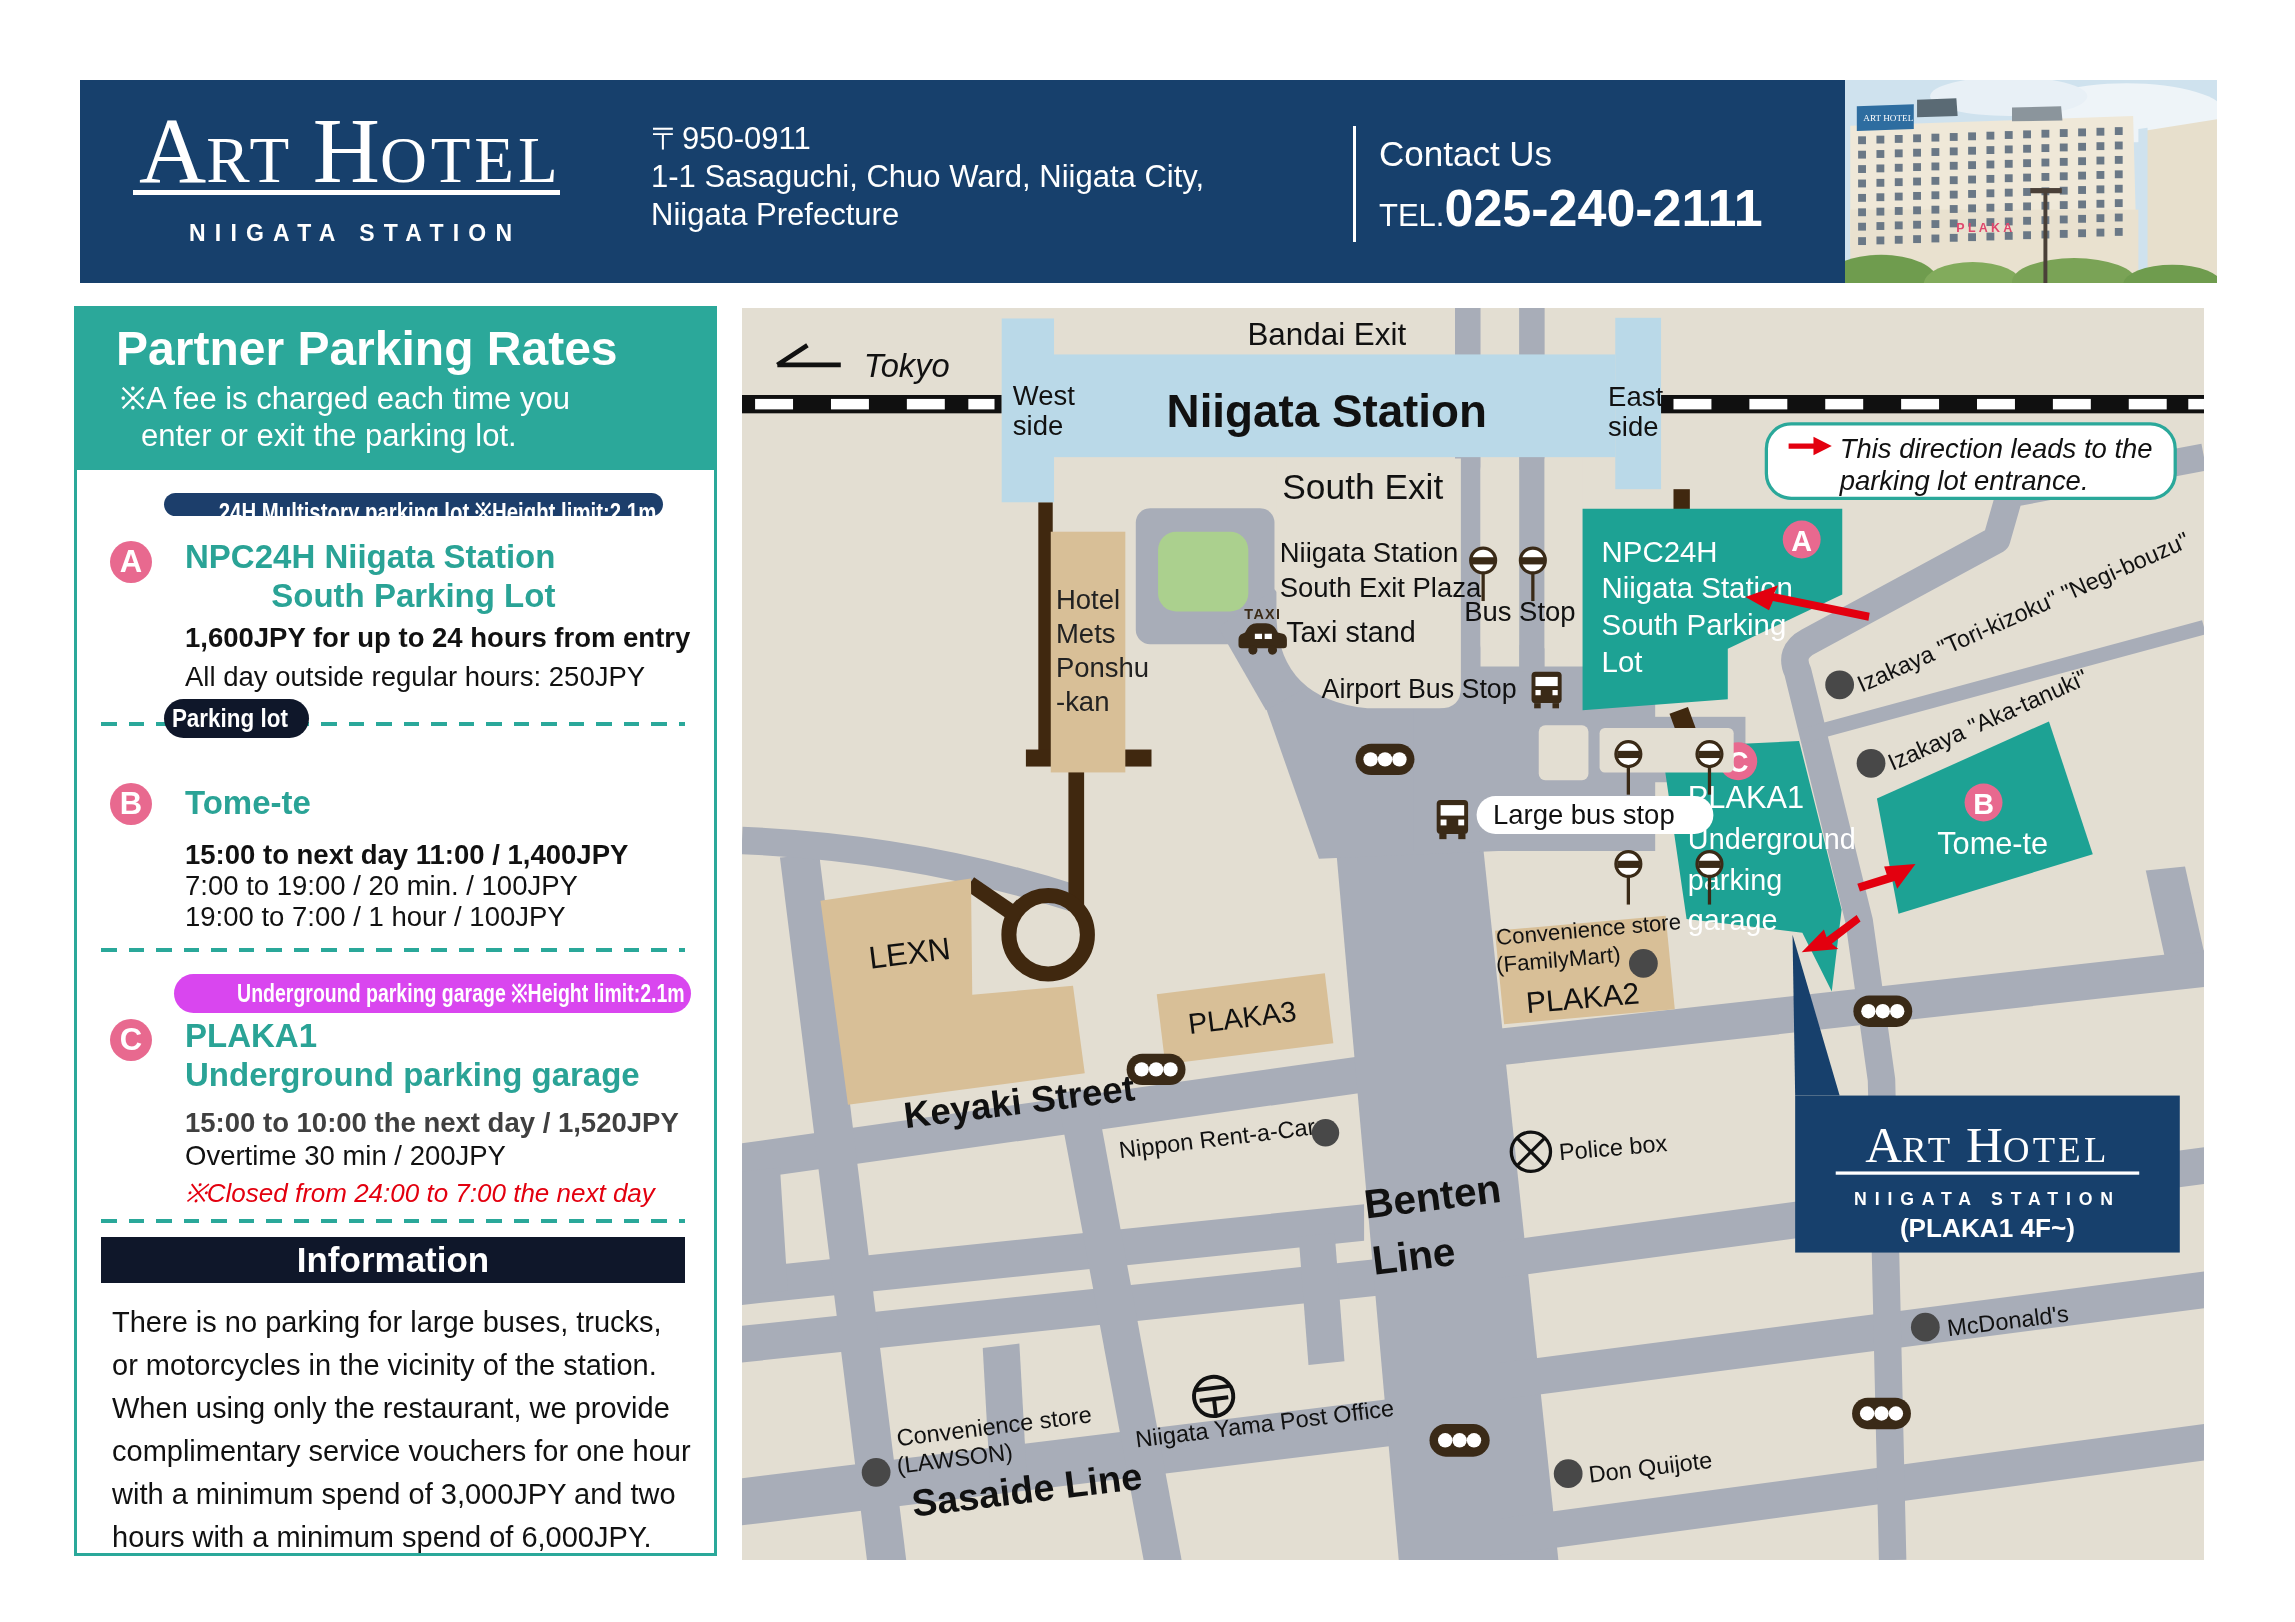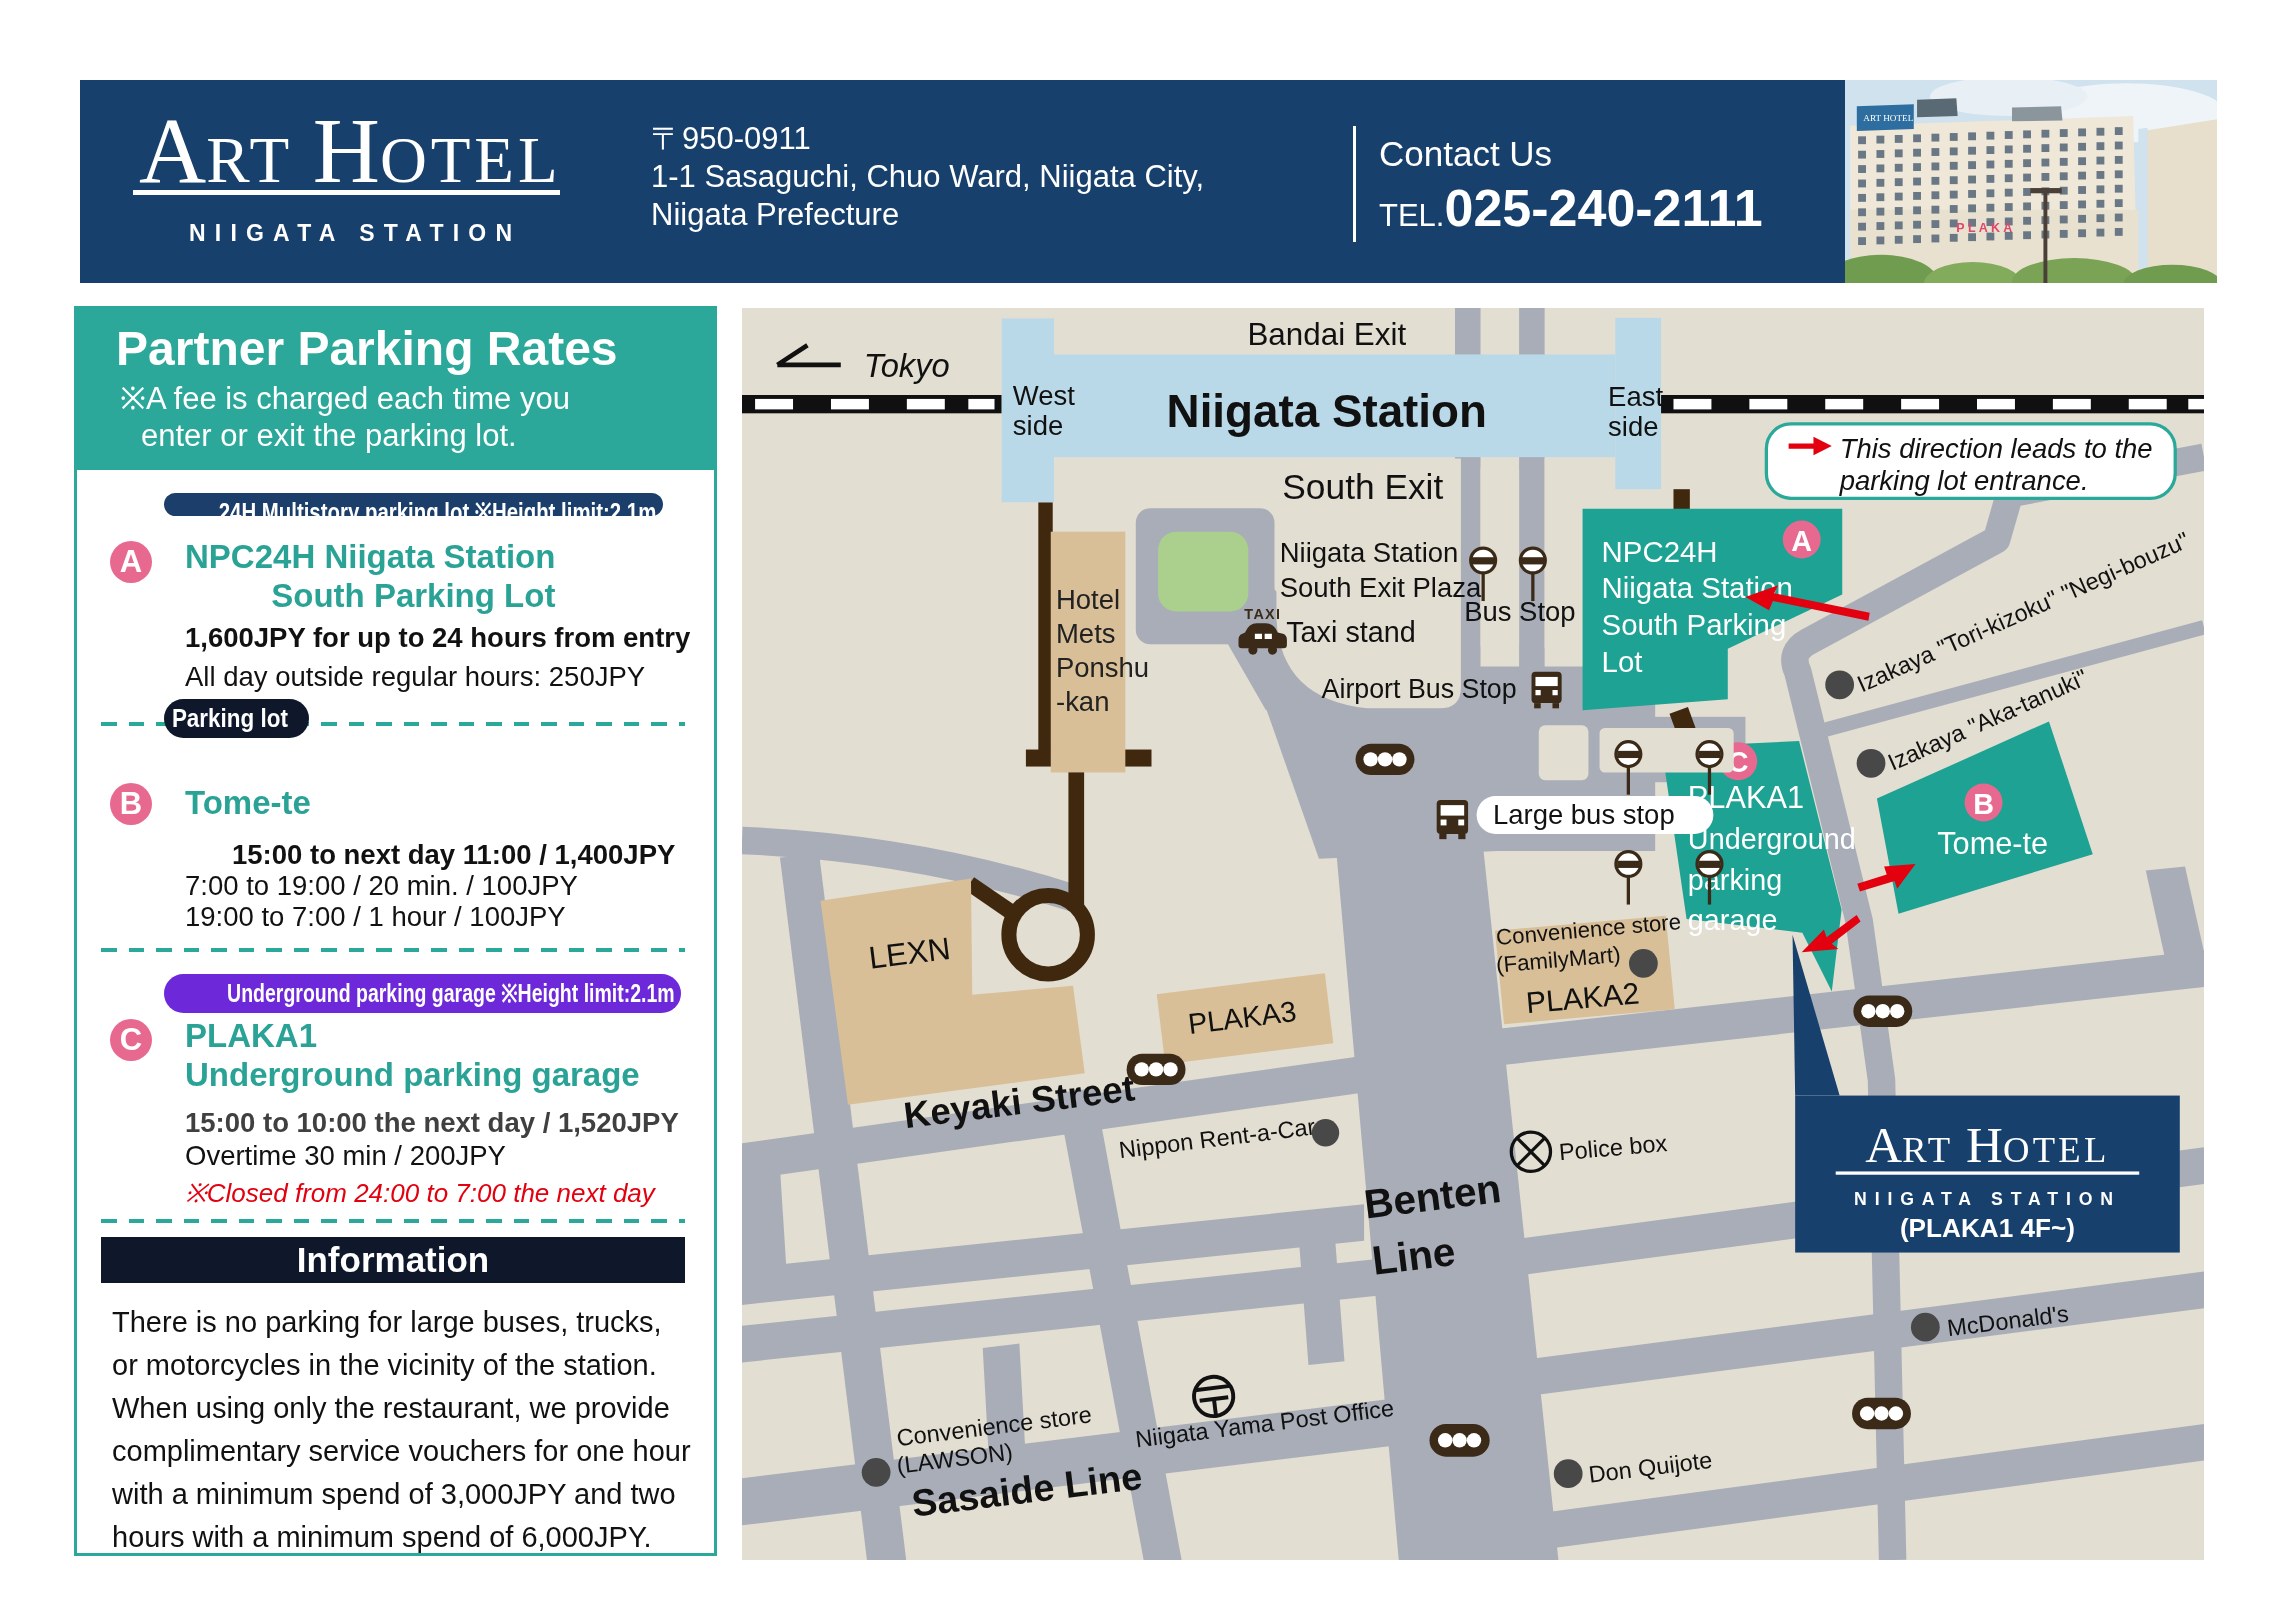--- a/index.html
+++ b/index.html
@@ -200,27 +200,27 @@
 <div class="abs" style="left:185px;top:661px;color:#111;font-size:27.5px;">All day outside regular hours: 250JPY</div>
 
 <div class="abs" style="left:101px;top:722px;width:584px;height:3.9px;background:repeating-linear-gradient(90deg,#2aa89a 0 15.7px,transparent 15.7px 27.5px);"></div>
 
 <div class="abs" style="left:164px;top:699px;width:145px;height:39px;background:#0f172a;border-radius:19.6px;color:#fff;font-size:25.5px;font-weight:bold;line-height:39px;"><span style="display:inline-block;transform:scaleX(0.88);transform-origin:50% 50%;white-space:nowrap;">Parking lot</span></div>
 
 <div class="abs" style="left:110px;top:783px;width:42px;height:42px;background:#e8698f;border-radius:50%;color:#fff;font-size:31px;font-weight:bold;text-align:center;line-height:41px;">B</div>
 
 <div class="abs" style="left:185px;top:784px;color:#2aa396;font-size:33px;font-weight:bold;">Tome-te</div>
 
-<div class="abs" style="left:185px;top:839px;color:#111;font-size:27.5px;font-weight:bold;margin-left:47px;">15:00 to next day 11:00 / 1,400JPY</div>
+<div class="abs" style="left:185px;top:839px;color:#111;font-size:27.5px;font-weight:bold;">15:00 to next day 11:00 / 1,400JPY</div>
 
 <div class="abs" style="left:185px;top:870px;color:#111;font-size:27.5px;line-height:31px;">7:00 to 19:00 / 20 min. / 100JPY<br>19:00 to 7:00 / 1 hour / 100JPY</div>
 
 <div class="abs" style="left:101px;top:948px;width:584px;height:3.9px;background:repeating-linear-gradient(90deg,#2aa89a 0 15.7px,transparent 15.7px 27.5px);"></div>
 
-<div class="abs" style="left:164px;top:974px;width:517px;height:39px;background:#6d28d9;border-radius:19.6px;color:#fff;font-size:25px;font-weight:bold;line-height:39px;text-align:center;"><span style="display:inline-block;transform:scaleX(0.78);transform-origin:50% 50%;white-space:nowrap;">Underground parking garage ※Height limit:2.1m</span></div>
+<div class="abs" style="left:174px;top:974px;width:517px;height:39px;background:#d946ef;border-radius:19.6px;color:#fff;font-size:25px;font-weight:bold;line-height:39px;text-align:center;"><span style="display:inline-block;transform:scaleX(0.78);transform-origin:50% 50%;white-space:nowrap;">Underground parking garage ※Height limit:2.1m</span></div>
 
 <div class="abs" style="left:110px;top:1019px;width:42px;height:42px;background:#e8698f;border-radius:50%;color:#fff;font-size:31px;font-weight:bold;text-align:center;line-height:41px;">C</div>
 
 <div class="abs" style="left:185px;top:1016px;color:#2aa396;font-size:33px;font-weight:bold;line-height:39px;">PLAKA1<br>Underground parking garage</div>
 
 <div class="abs" style="left:185px;top:1107px;color:#404040;font-size:27.5px;font-weight:bold;">15:00 to 10:00 the next day / 1,520JPY</div>
 
 <div class="abs" style="left:185px;top:1140px;color:#111;font-size:27.5px;">Overtime 30 min / 200JPY</div>
 
 <div class="abs" style="left:185px;top:1174px;color:#e3000f;font-size:26px;font-style:italic;">※Closed from 24:00 to 7:00 the next day</div>

